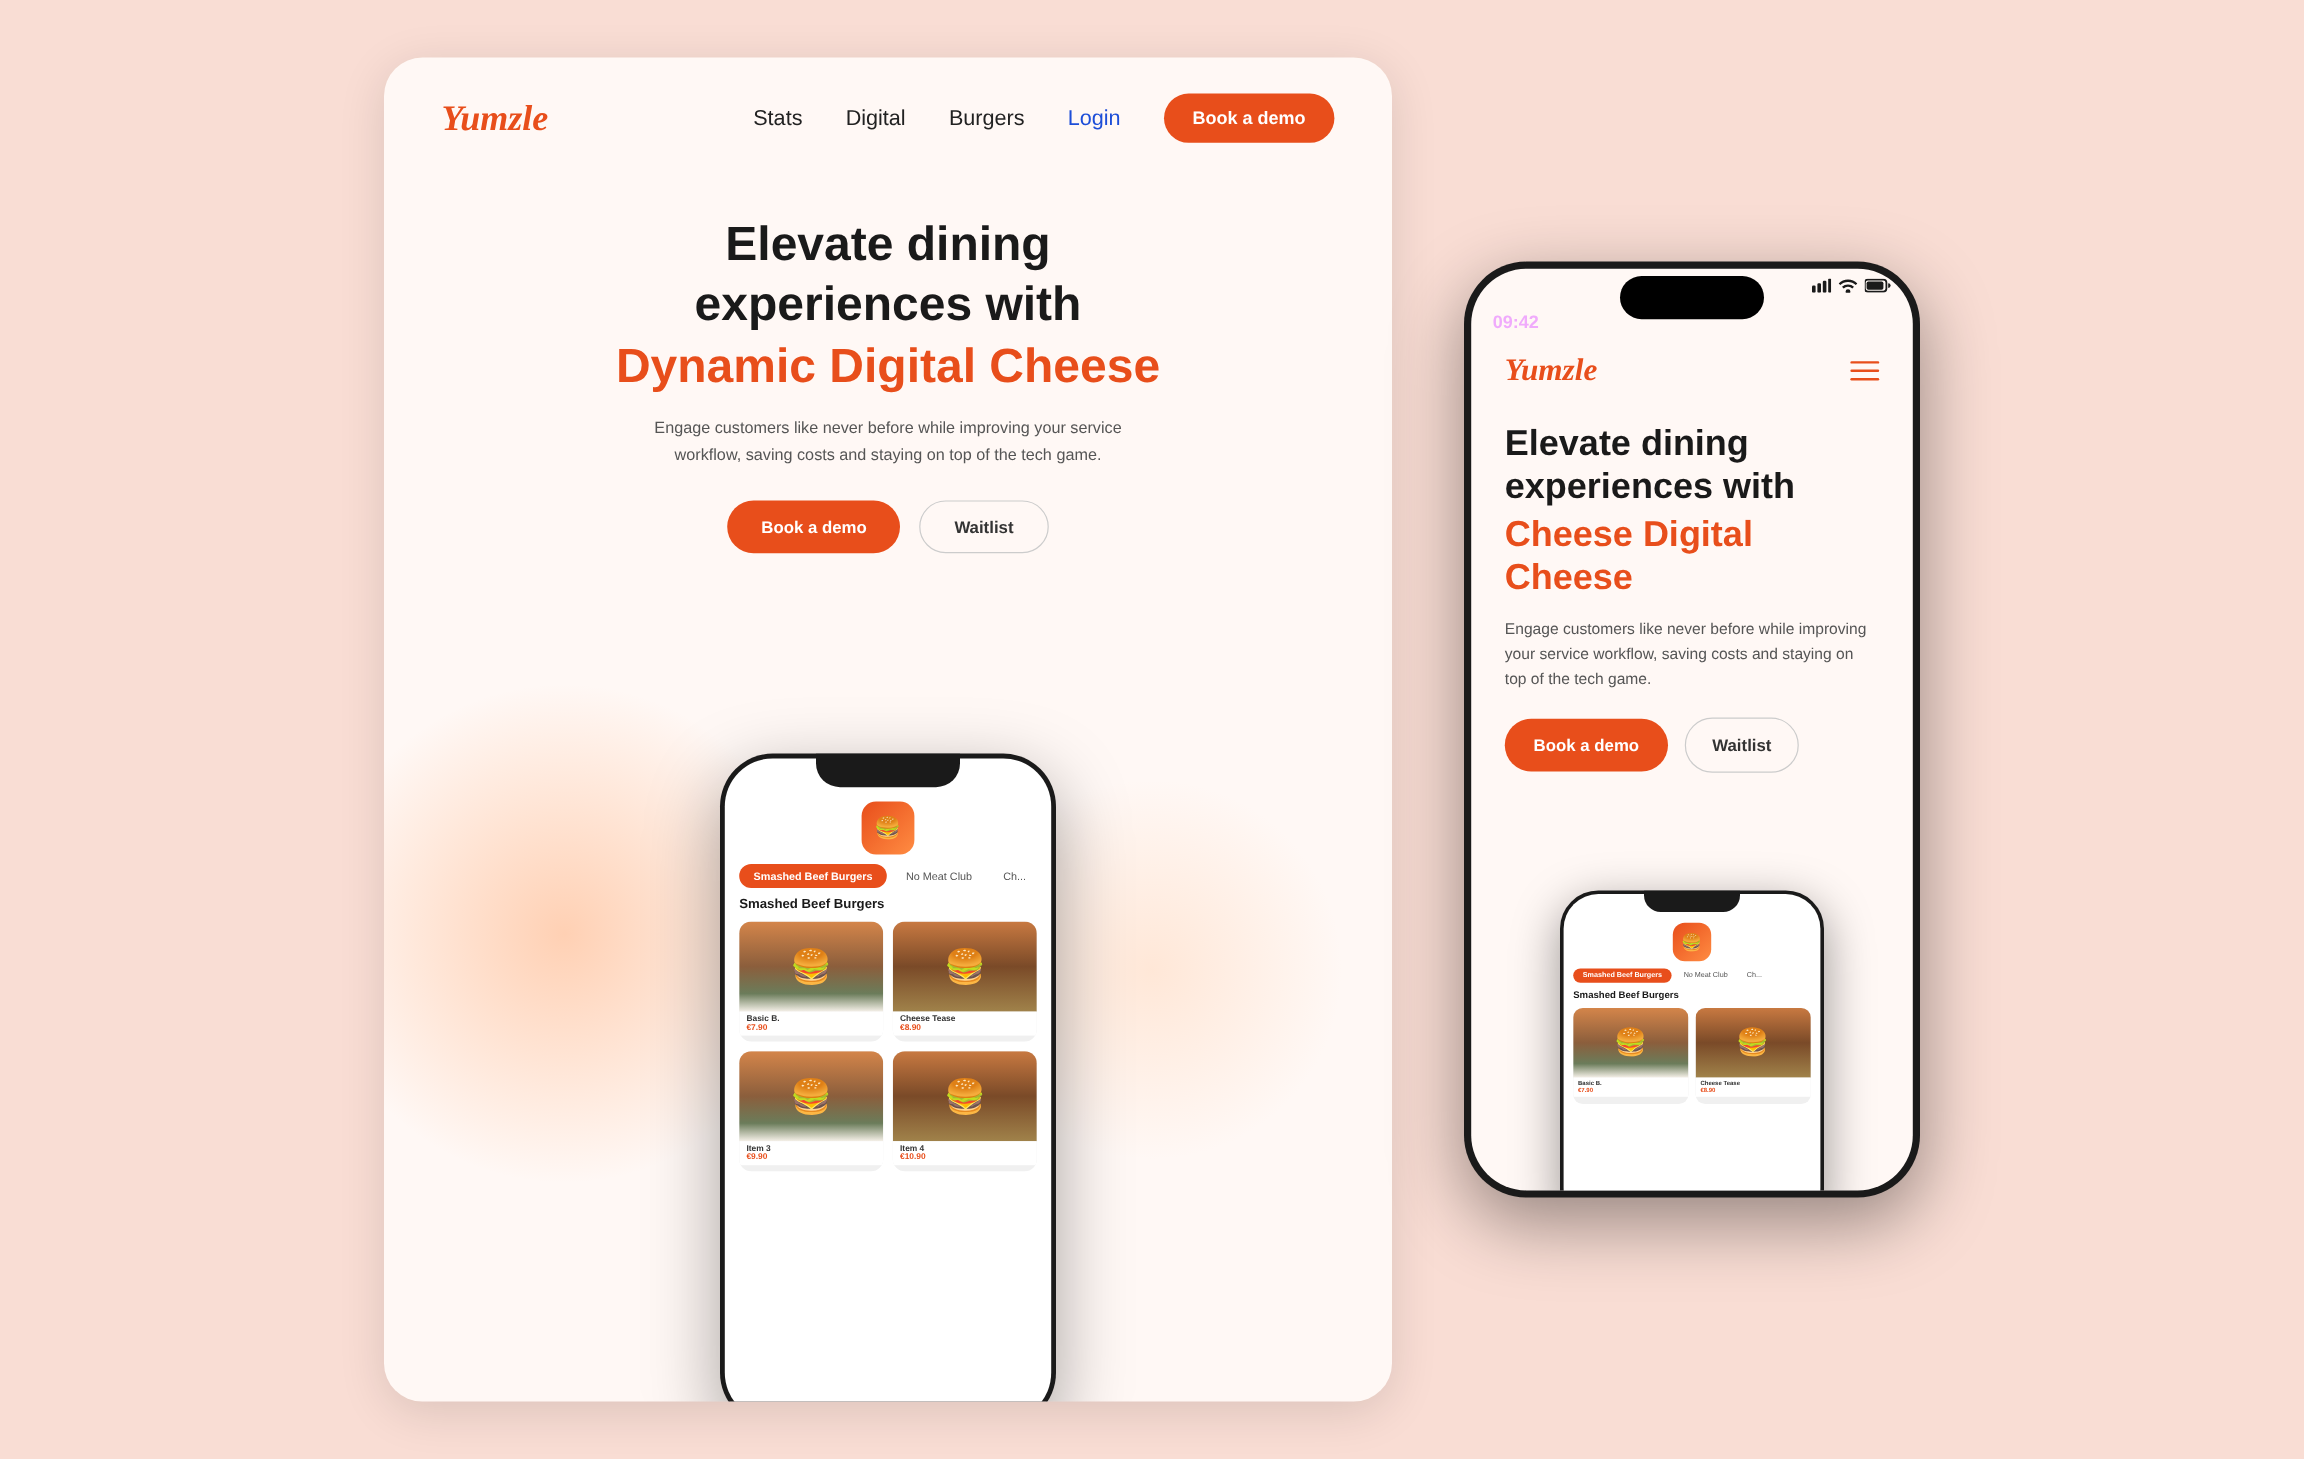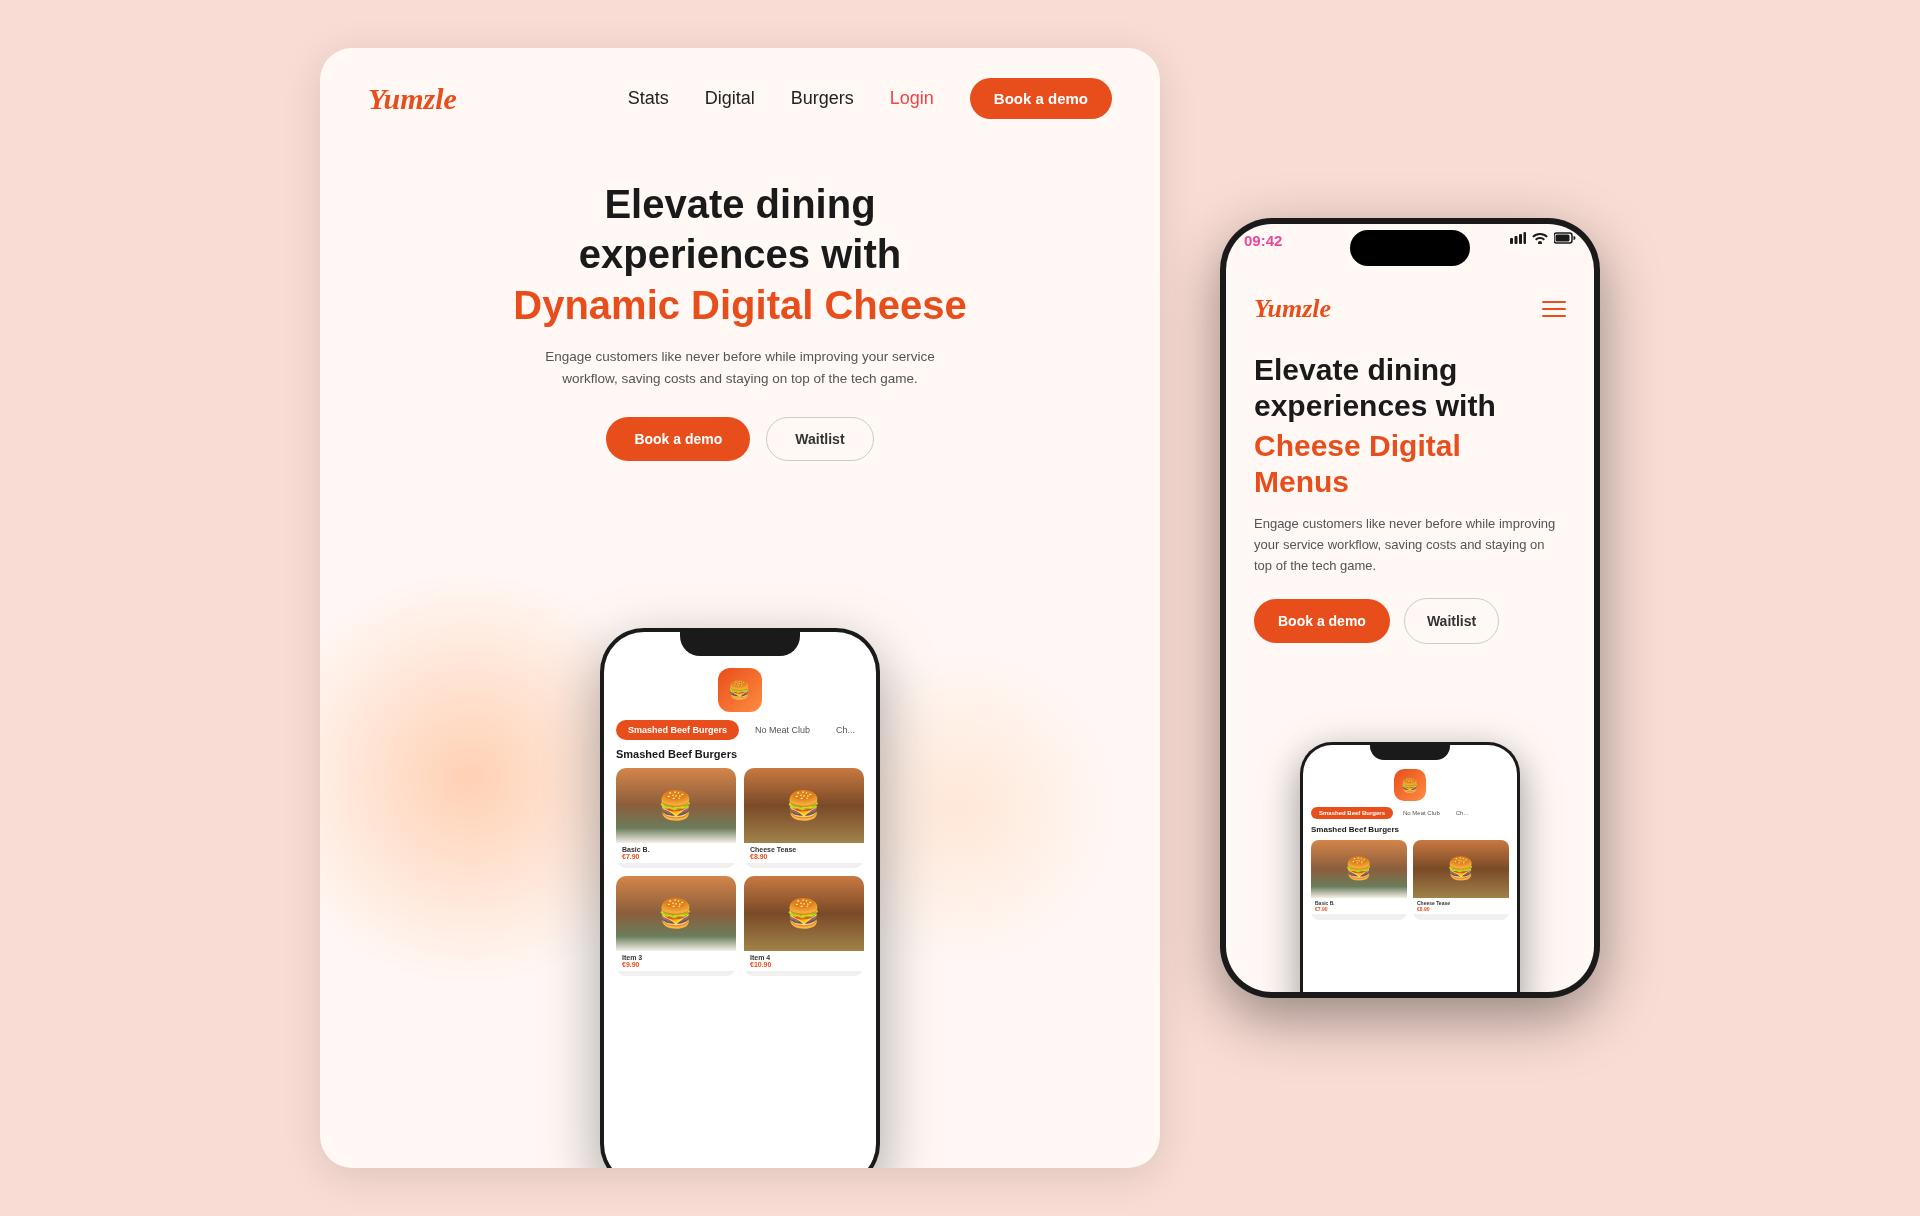--- a/index.html
+++ b/index.html
@@ -76,21 +76,21 @@
     }
 
     .nav-link {
       font-size: 18px;
       color: #222;
       text-decoration: none;
       font-weight: 400;
     }
 
     .nav-link.login {
-      color: #ef4444;
+      color: #1d4ed8;
     }
 
     .btn-book-demo {
       background: #e84e1b;
       color: #fff;
       border: none;
       border-radius: 50px;
       padding: 12px 24px;
       font-size: 15px;
       font-weight: 600;
@@ -320,21 +320,22 @@
       display: flex;
       align-items: flex-start;
       justify-content: space-between;
       padding: 14px 24px 0;
       z-index: 25;
     }
 
     .status-time {
       font-size: 15px;
       font-weight: 700;
-      color: #ec4899;
+      color: #f0abfc;
+      margin-top: 28px;
     }
 
     .status-icons {
       display: flex;
       align-items: center;
       gap: 6px;
     }
 
     .status-icon {
       font-size: 12px;
@@ -682,21 +683,21 @@
       </div>
     </div>
 
     <div class="mobile-hero">
       <div class="mobile-hero-title-black">
         <span>Elevate dining</span><br>
         <span>experiences with</span>
       </div>
       <div class="mobile-hero-title-orange">
         <span>Cheese Digital</span><br>
-        <span>Menus</span>
+        <span>Cheese</span>
       </div>
       <p class="mobile-hero-subtitle">Engage customers like never before while improving your service workflow, saving costs and staying on top of the tech game.</p>
       <div class="mobile-hero-buttons">
         <button class="btn-mobile-demo">Book a demo</button>
         <button class="btn-mobile-waitlist">Waitlist</button>
       </div>
     </div>
 
     <div class="nested-phone">
       <div class="nested-phone-notch"></div>

